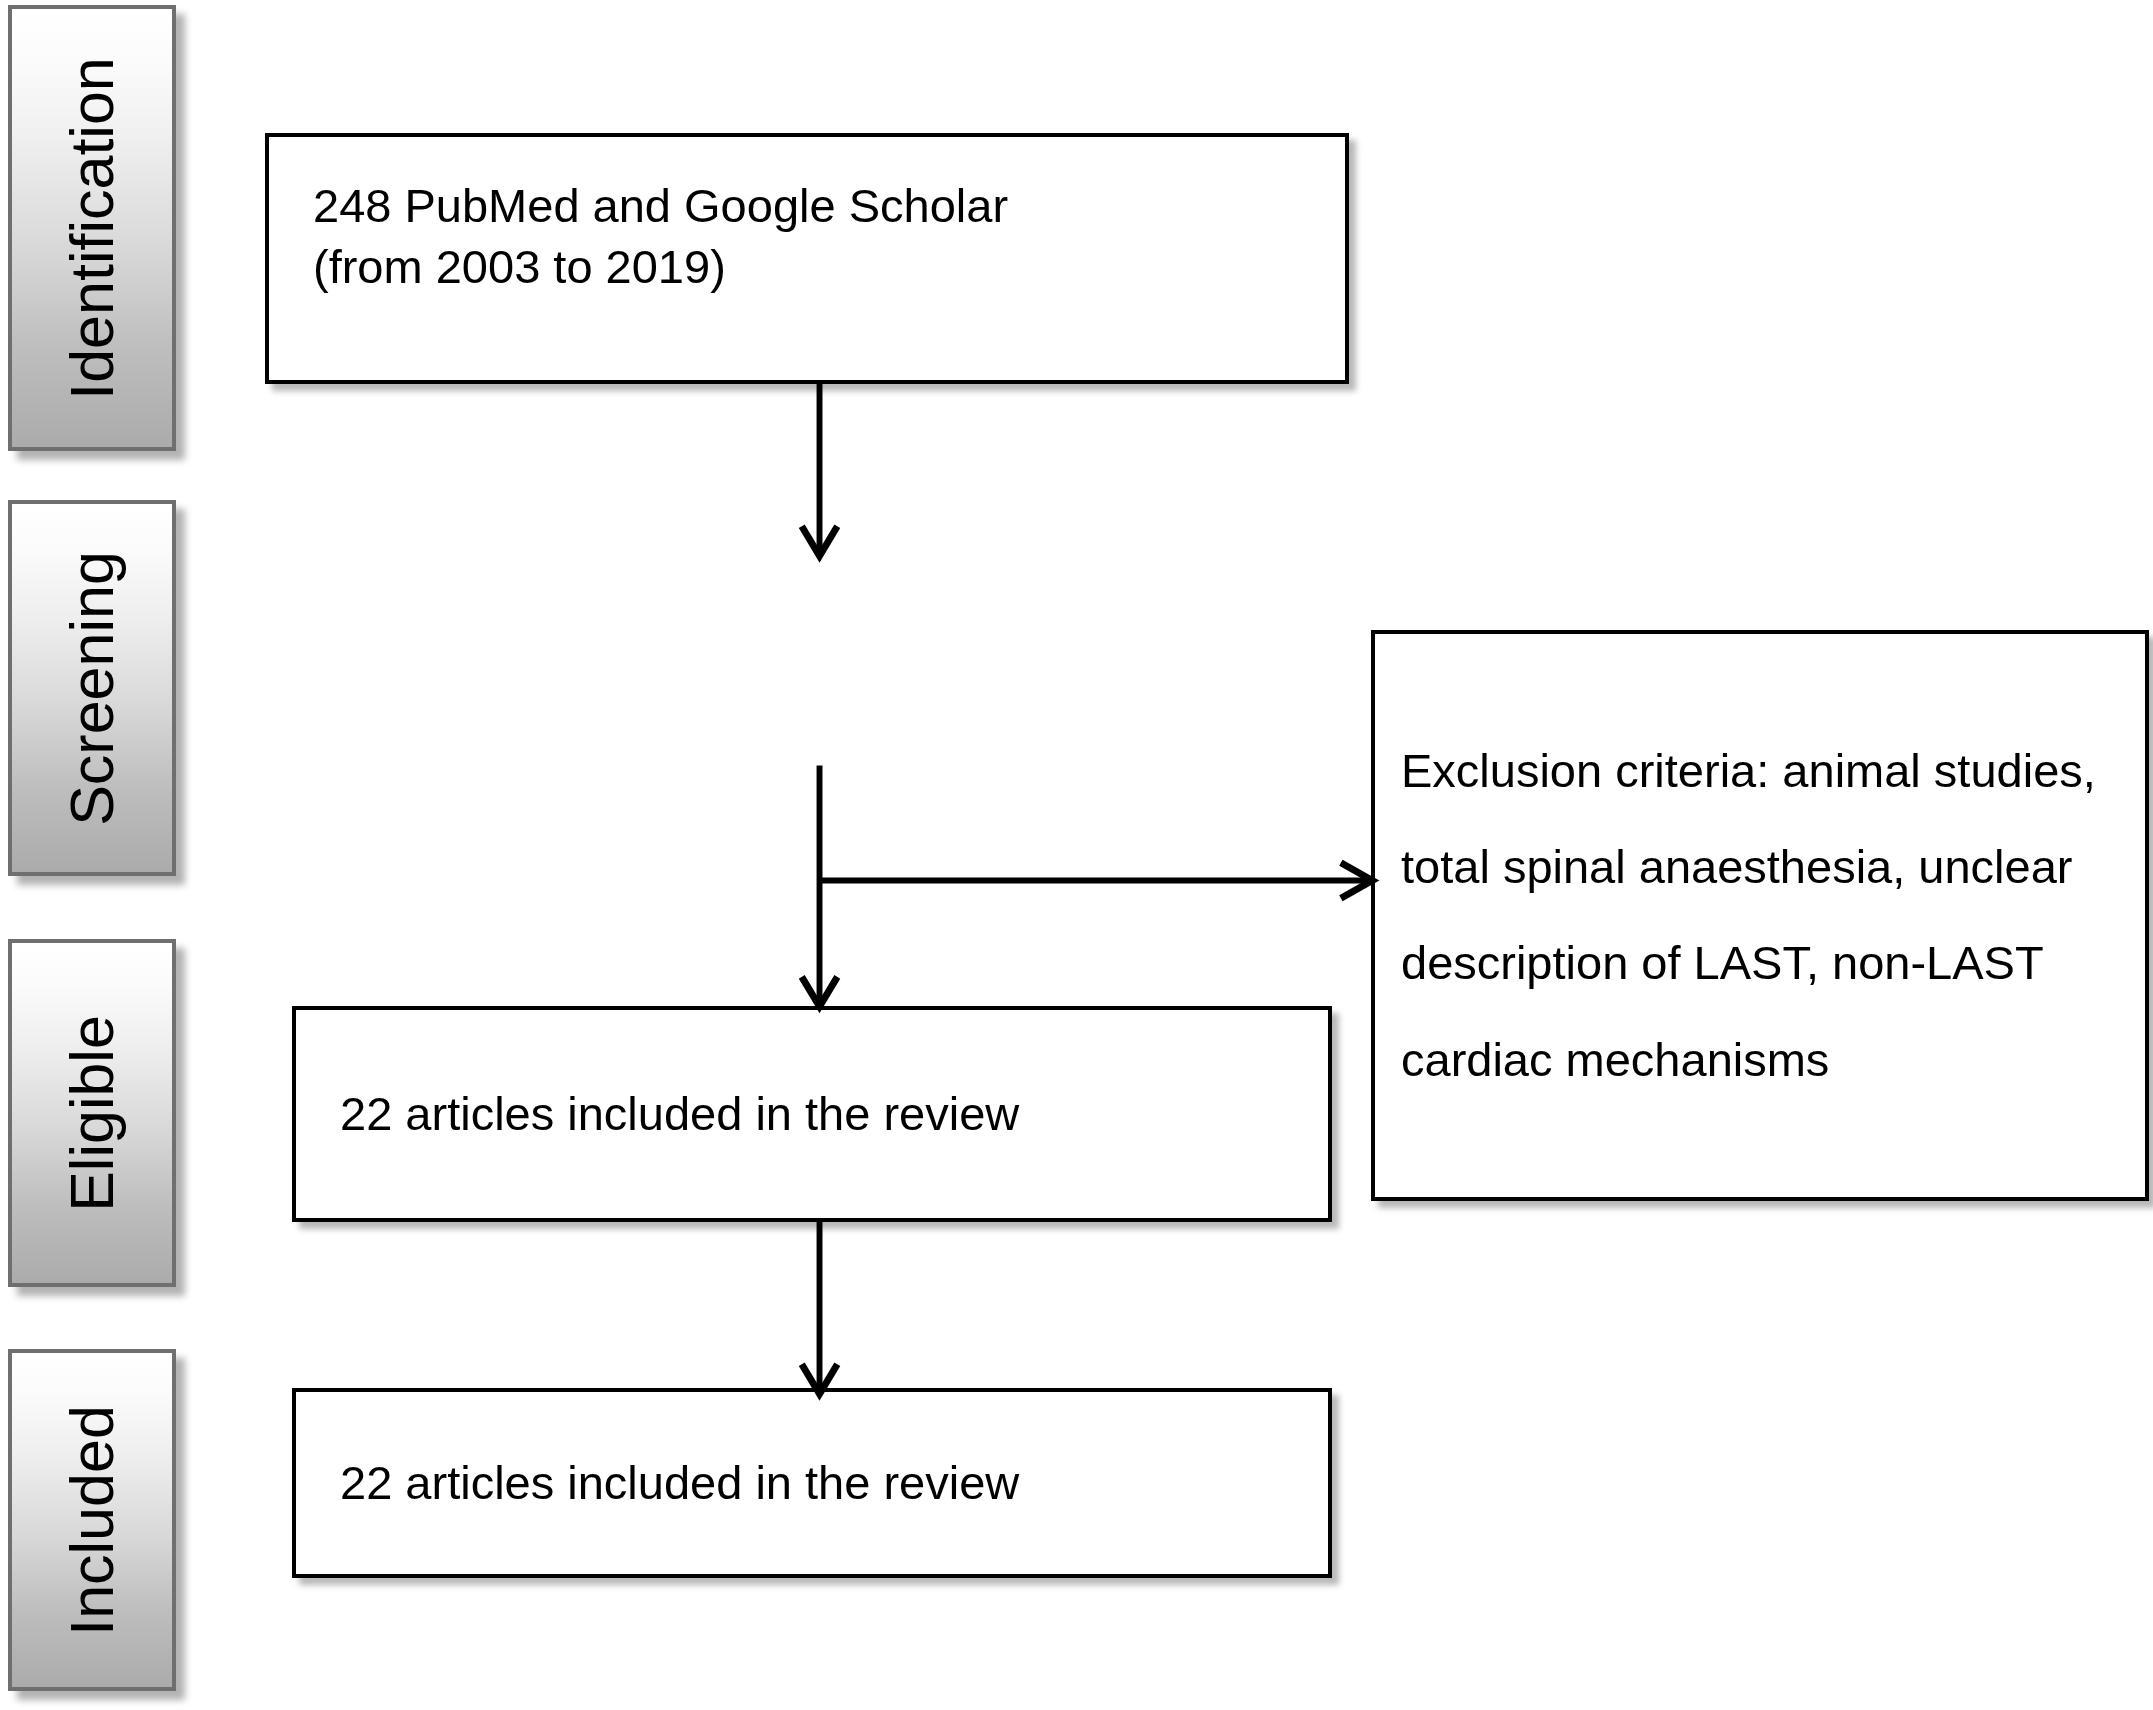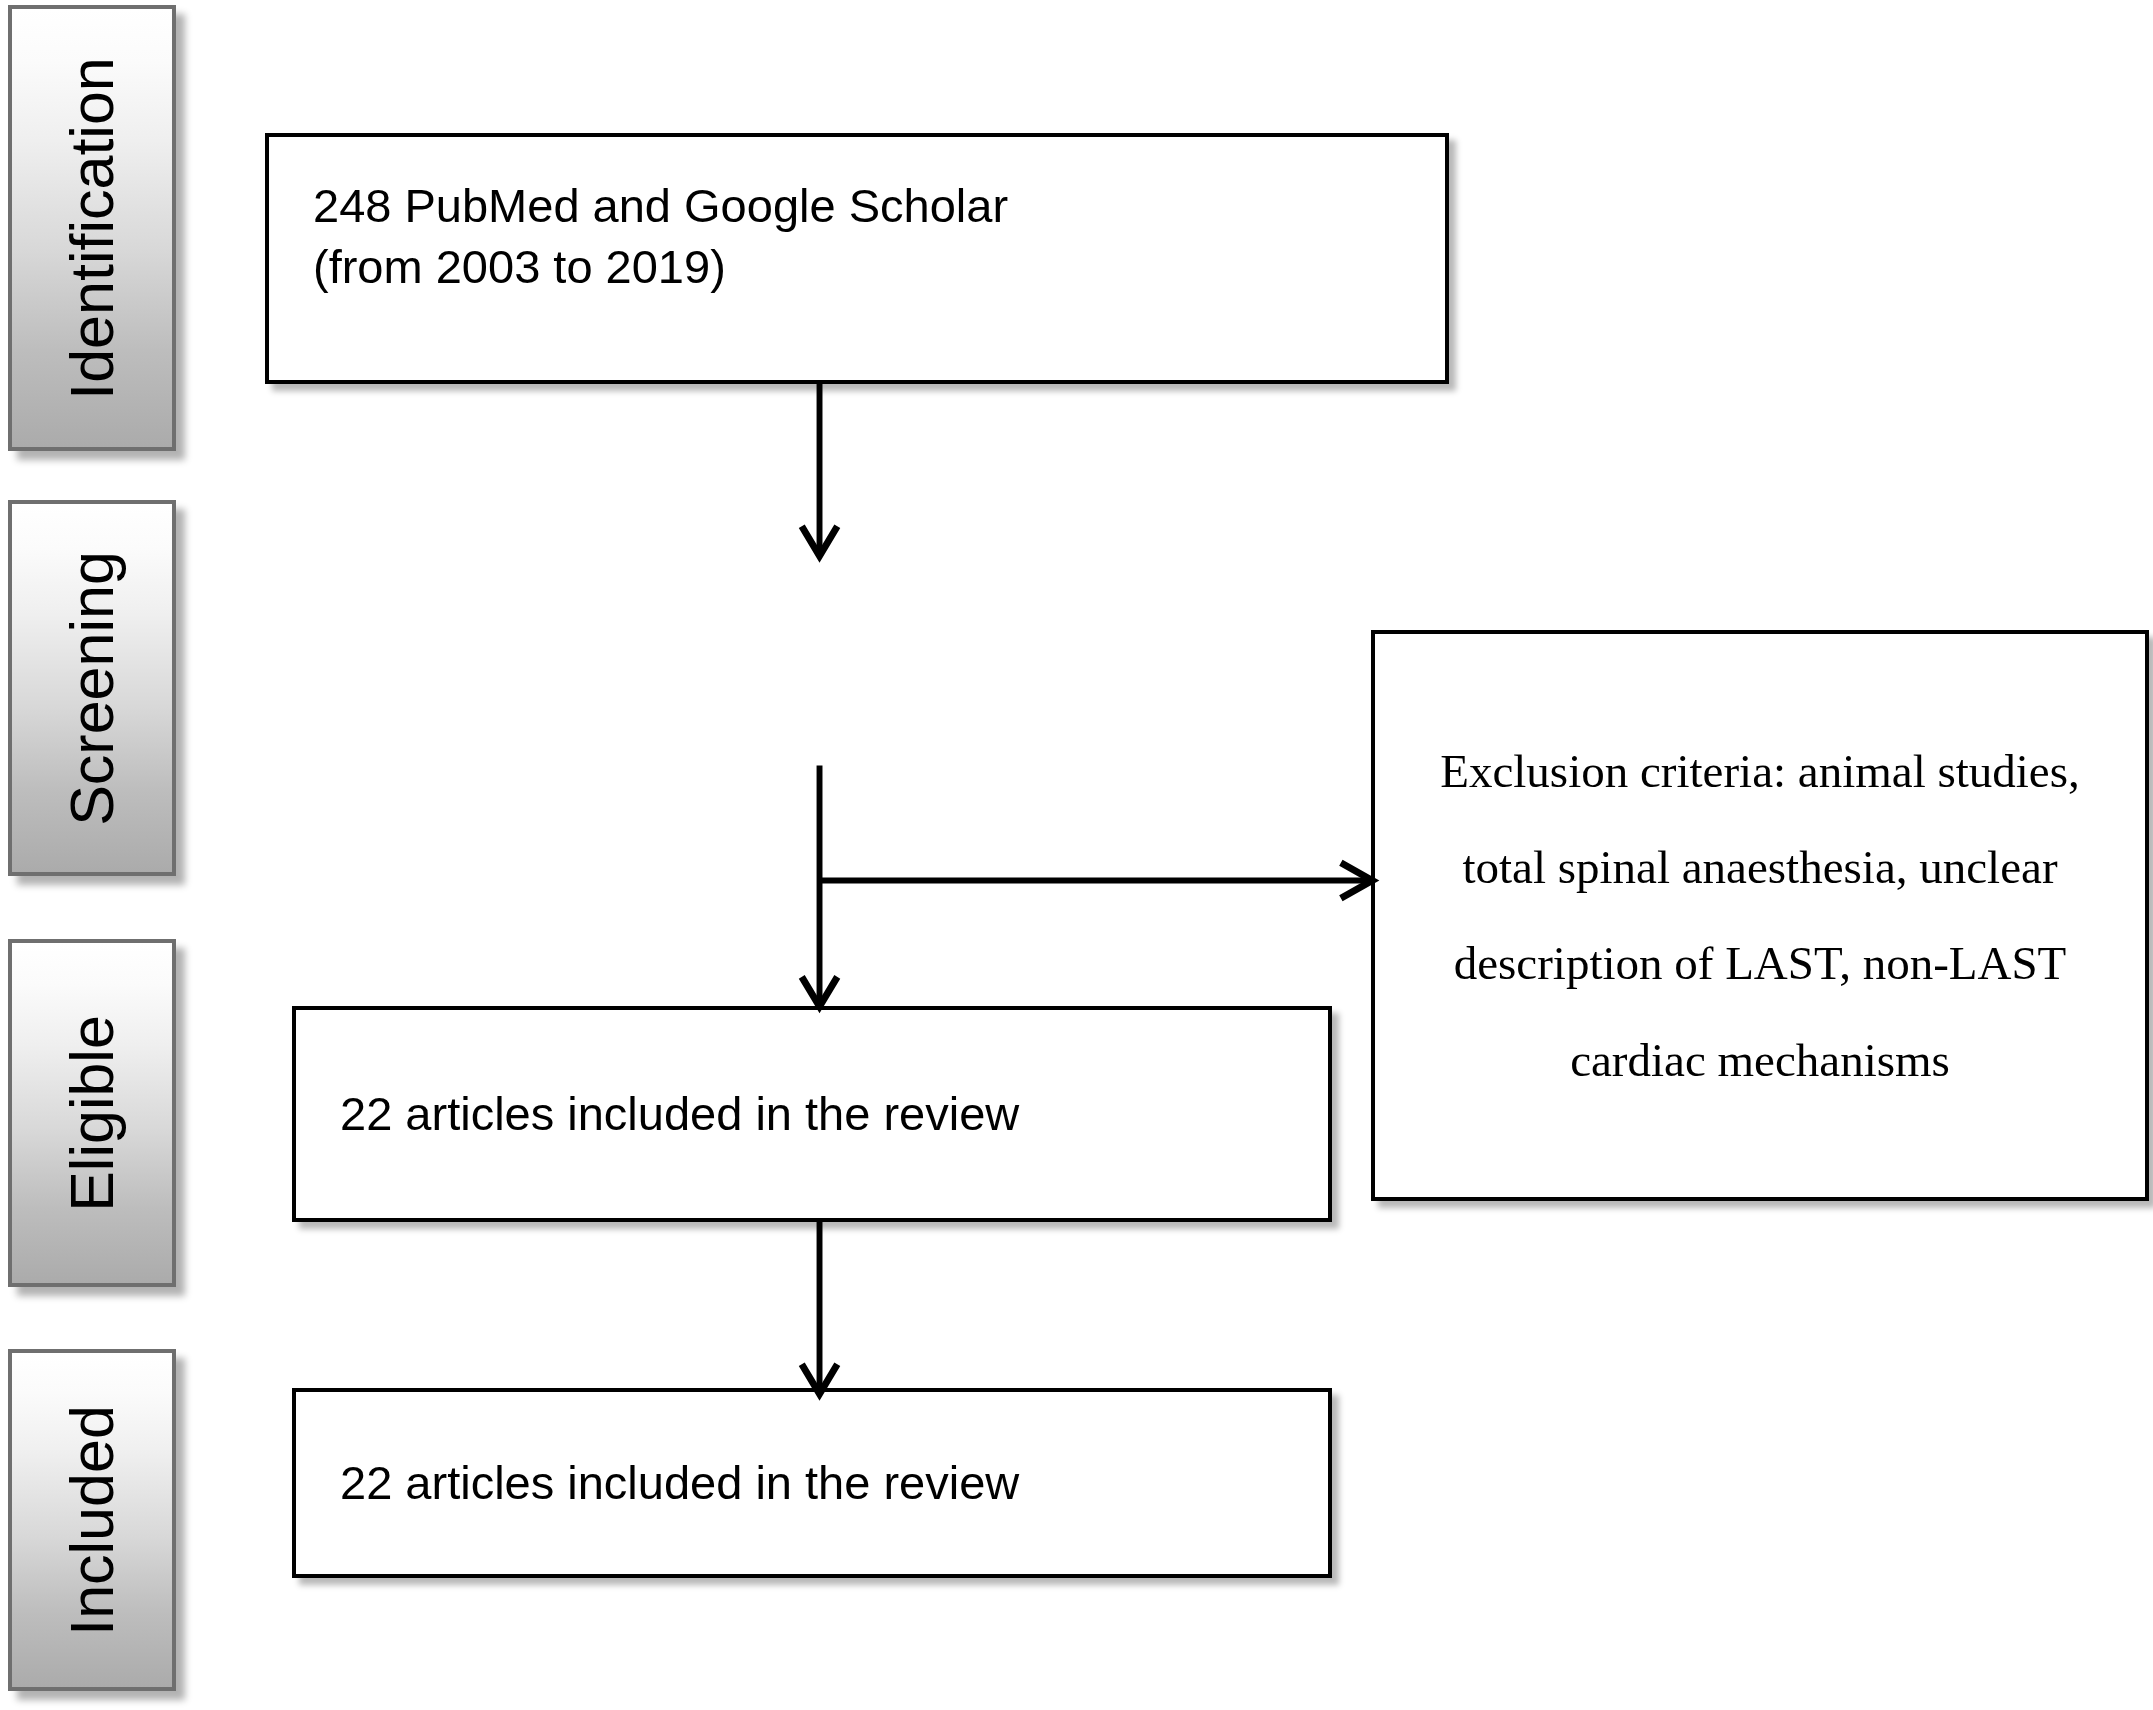--- a/index.html
+++ b/index.html
@@ -69,25 +69,23 @@
     left: 44px;
     top: 50%;
     transform: translateY(-50%);
     text-align: center;
   }
   .flow-text.centered-block {
     left: 0;
     right: 0;
     top: 50%;
     transform: translateY(-50%);
-    text-align: center;
     line-height: 2.05;
     padding: 0 26px;
     box-sizing: border-box;
-    font-family: Liberation Serif, serif;
   }
 
   
   .conn {
     position: absolute;
   }
   .conn svg {
     display: block;
     overflow: visible;
   }
@@ -106,21 +104,21 @@
   </div>
 
   <div class="stage-box" style="left:8px; top:939px; width:168px; height:348px;">
     <span class="stage-label">Eligible</span>
   </div>
 
   <div class="stage-box" style="left:8px; top:1349px; width:168px; height:342px;">
     <span class="stage-label">Included</span>
   </div>
 
-  <div class="flow-box" style="left:265px; top:133px; width:1184px; height:251px;">
+  <div class="flow-box" style="left:265px; top:133px; width:1084px; height:251px;">
     <div class="flow-text left-aligned">248 PubMed and Google Scholar
 (from 2003 to 2019)</div>
   </div>
 
 
   <div class="flow-box" style="left:1371px; top:630px; width:778px; height:571px;">
     <div class="flow-text centered-block">Exclusion criteria: animal studies,
 total spinal anaesthesia, unclear
 description of LAST, non-LAST
 cardiac mechanisms</div>

